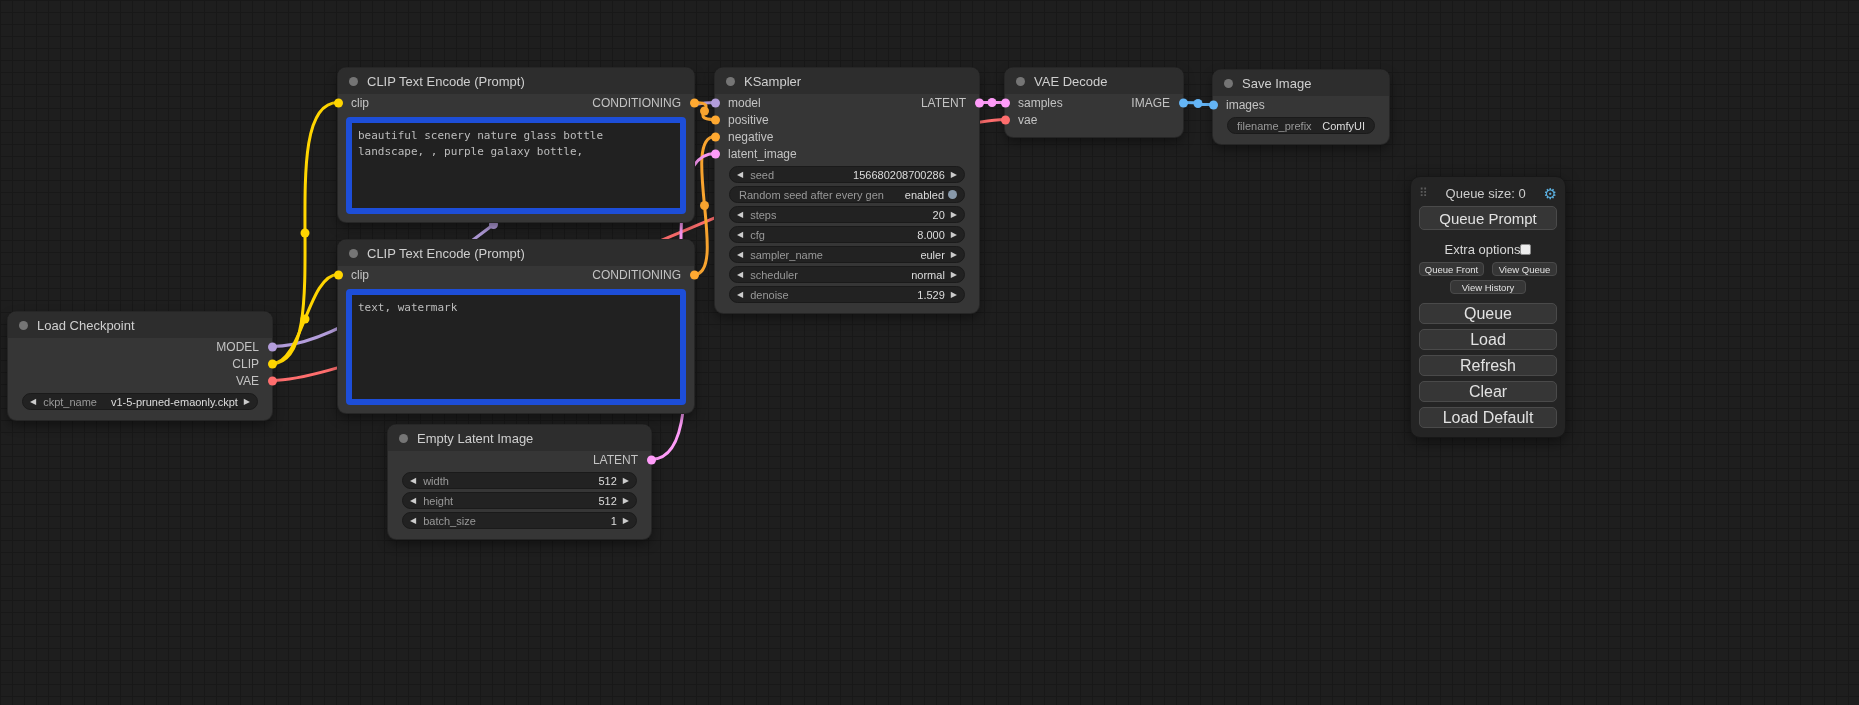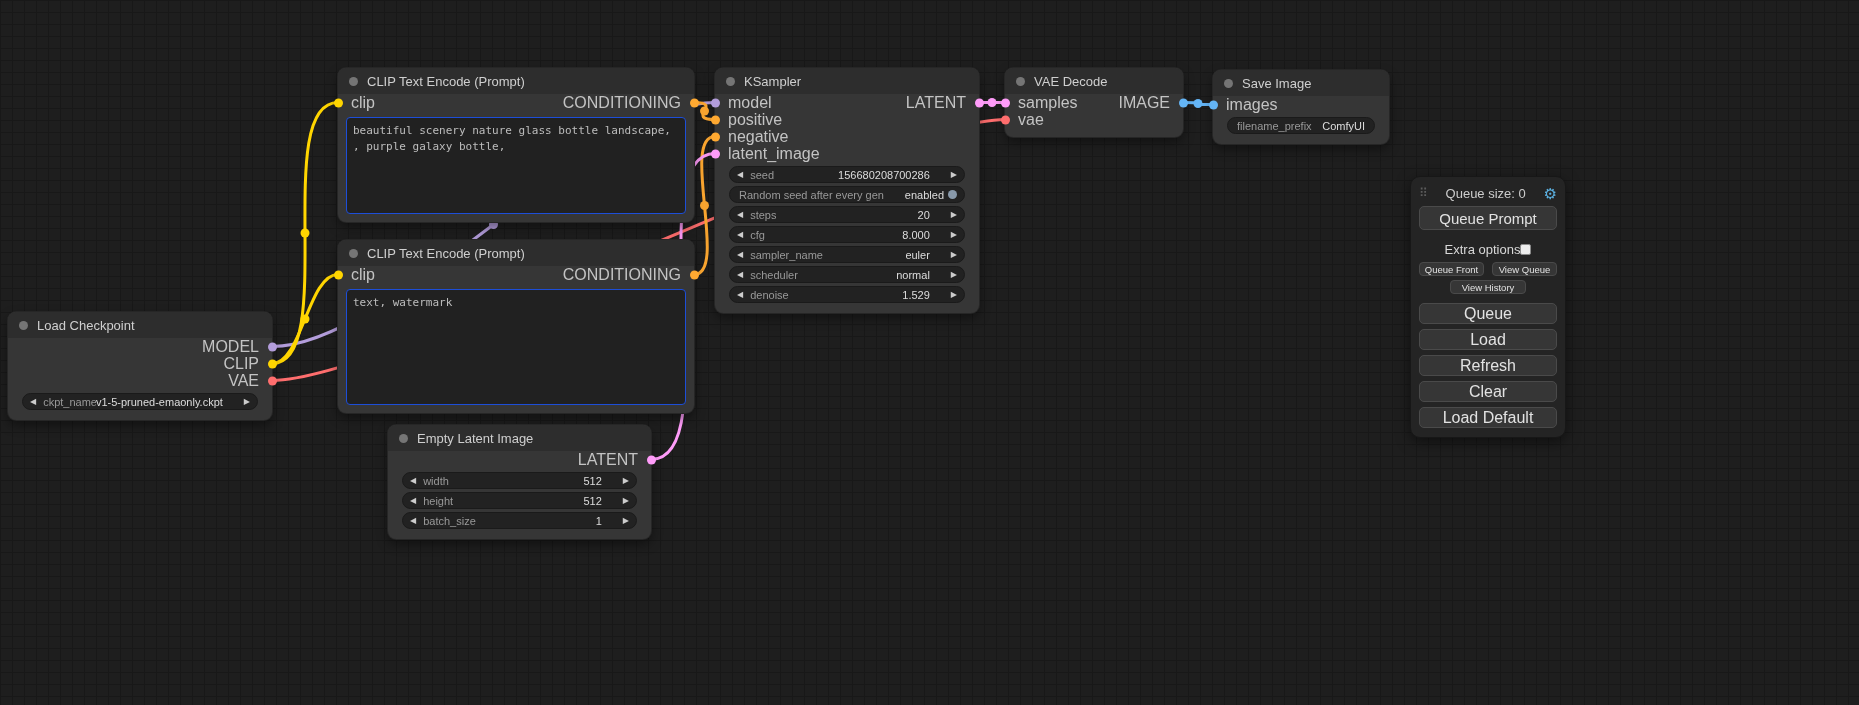--- a/index.html
+++ b/index.html
@@ -52,21 +52,21 @@
     flex: none;
   }
   .slots { flex: none; }
   .slot-row {
     position: relative;
     height: 17px;
     display: flex;
     align-items: center;
     justify-content: space-between;
     padding: 0 13px;
-    font-size: 16px;
+    font-size: 12px;
     color: #c3c3c3;
   }
   .slot-row.out-only { justify-content: flex-end; }
   .slot-label { white-space: nowrap; }
   .dot {
     position: absolute;
     width: 9px; height: 9px;
     border-radius: 50%;
     top: 50%;
     transform: translateY(-50%);
@@ -86,34 +86,34 @@
     align-items: center;
     background: #222222;
     border: 1px solid #1a1a1a;
     border-radius: 9px;
     padding: 0 7px;
     font-size: 11px;
     white-space: nowrap;
   }
   .widget .arrow { font-size: 8px; color: #cccccc; line-height: 1; }
   .widget .wname { color: #999999; margin-left: 7px; overflow: hidden; }
-  .widget .wvalue { margin-left: auto; margin-right: 21px; color: #dddddd; }
+  .widget .wvalue { margin-left: auto; margin-right: 6px; color: #dddddd; }
   .widget.no-arrows .wname { margin-left: 2px; }
   .widget.no-arrows .wvalue { margin-right: 2px; }
   .toggle-dot {
     width: 9px; height: 9px;
     border-radius: 50%;
     flex: none;
     margin-left: 2px;
   }
   .prompt-box {
     flex: 1;
     margin: 6px 8px 8px;
     background: #212121;
-    border: 1px solid #1d4ed8;
+    border: 6px solid #1d4ed8;
     border-radius: 4px;
     padding: 5px 6px;
     font-family: "DejaVu Sans Mono", monospace;
     font-size: 11px;
     line-height: 1.45;
     color: #bdbdbd;
     white-space: pre-wrap;
     overflow: hidden;
   }
   

